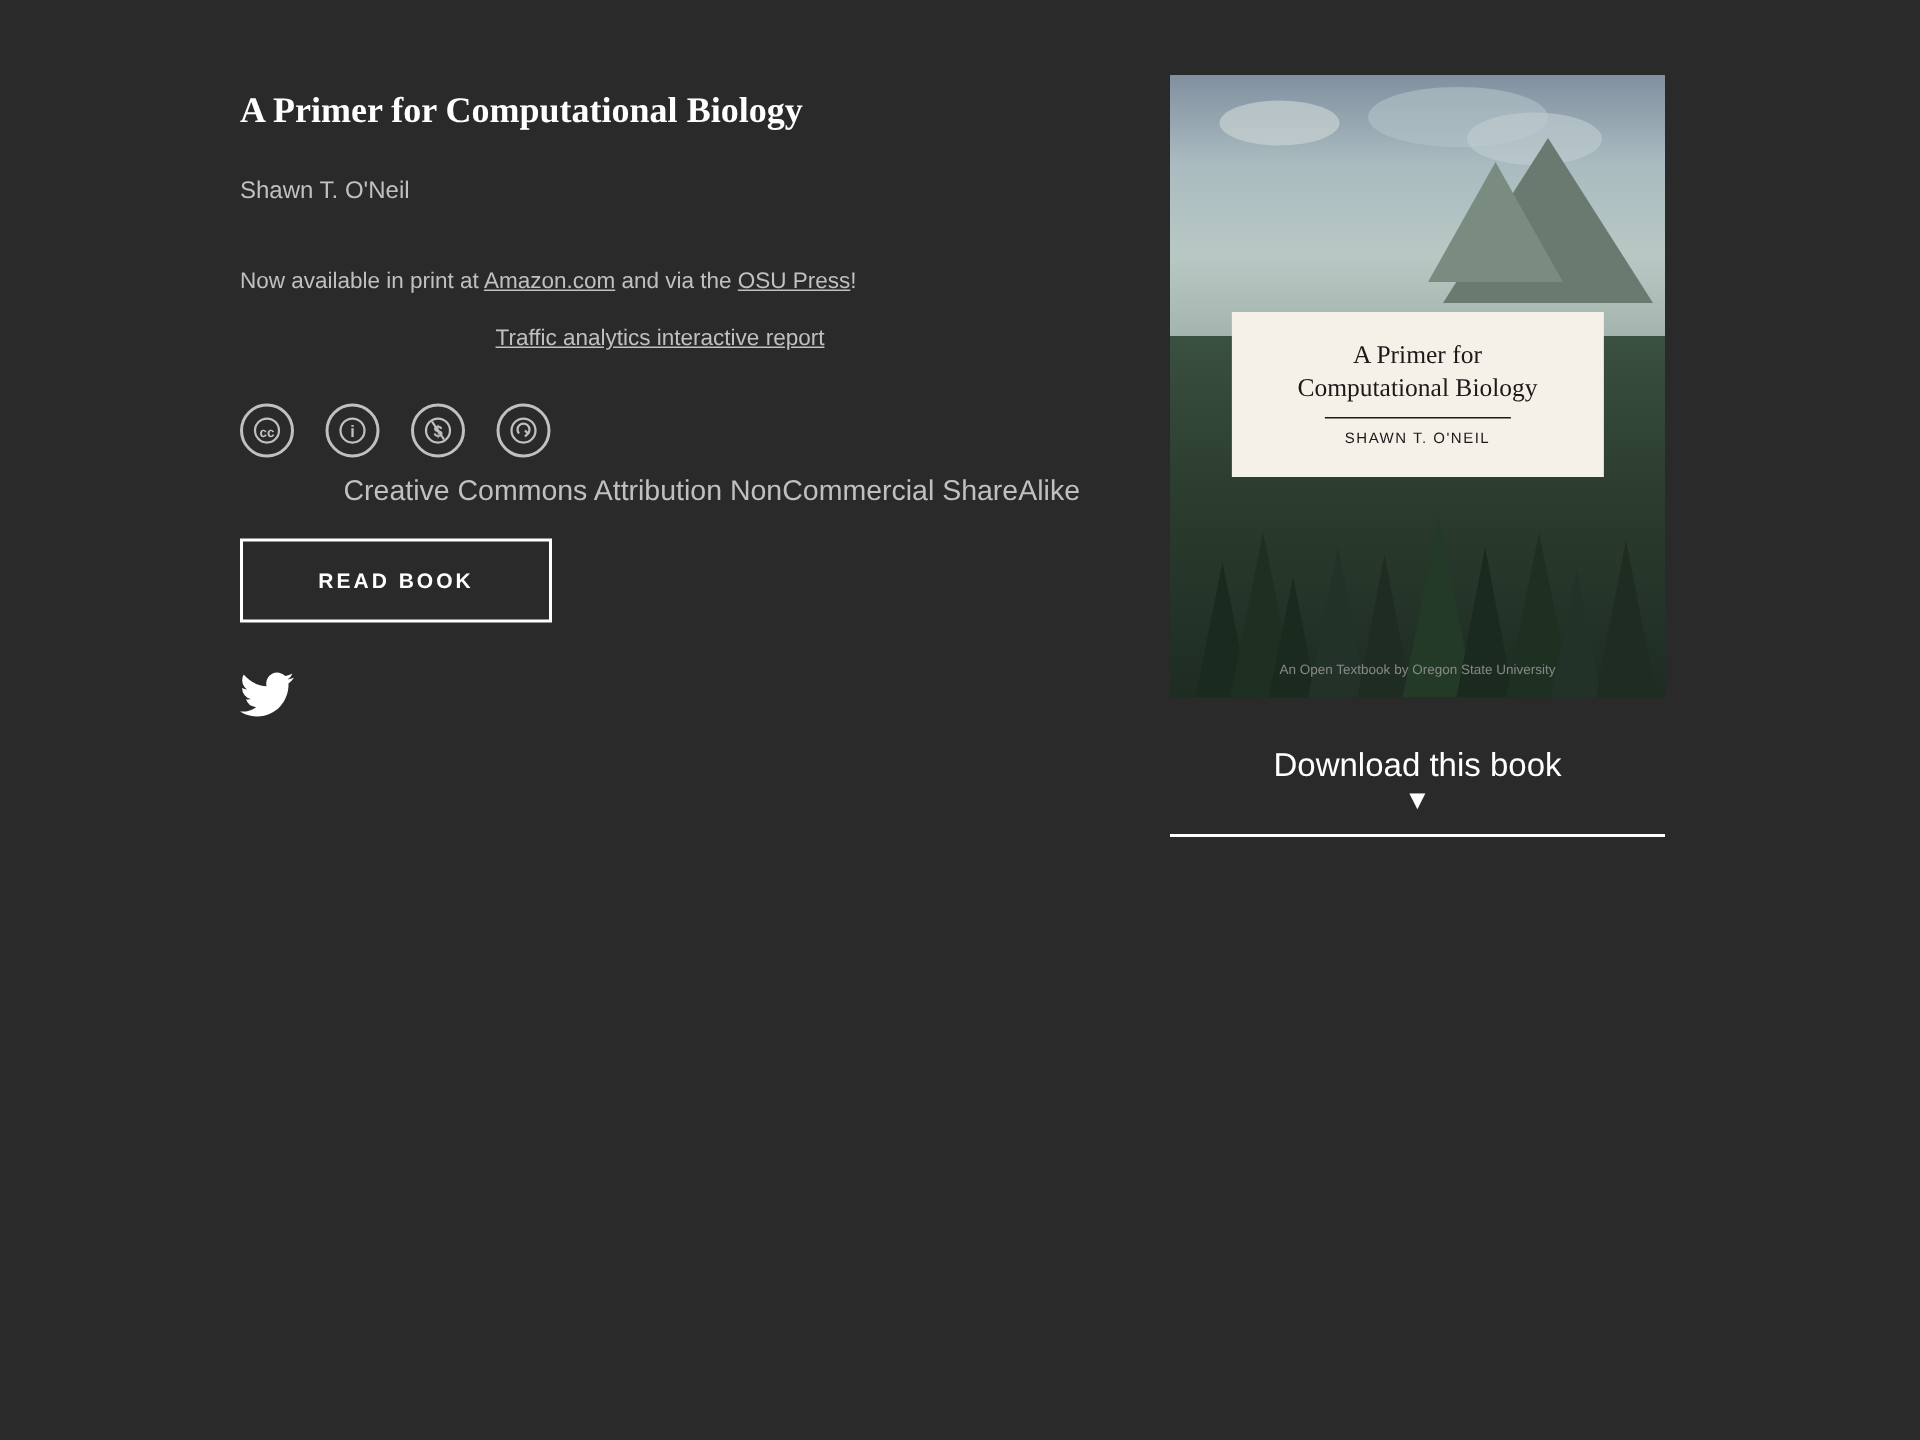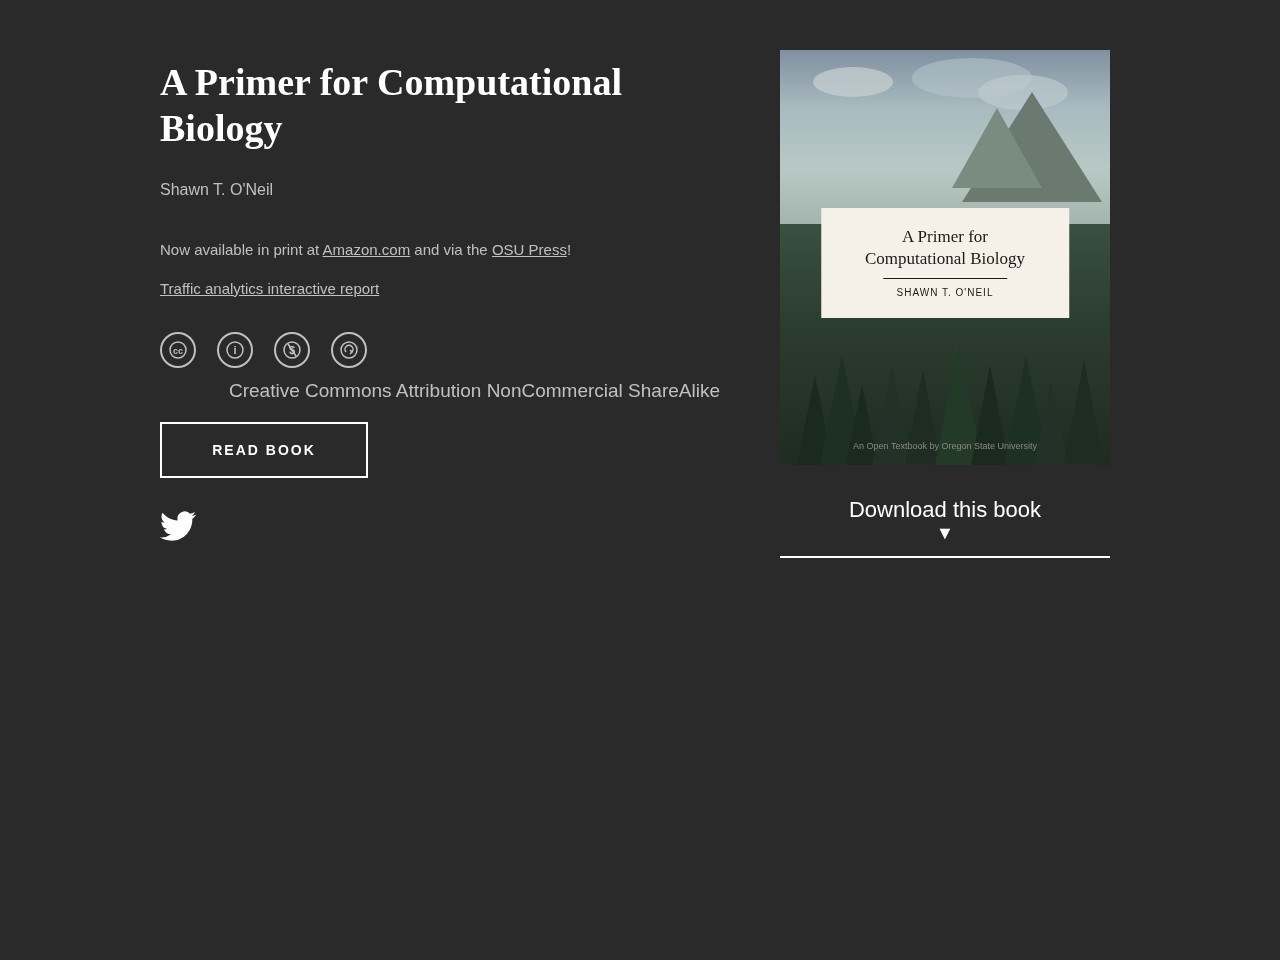--- a/index.html
+++ b/index.html
@@ -30,21 +30,21 @@
     }
 
     .right-panel {
       flex: 0 0 340px;
       display: flex;
       flex-direction: column;
       align-items: flex-start;
     }
 
     .book-title {
-      font-size: 38px;
+      font-size: 24px;
       font-weight: bold;
       color: #ffffff;
       line-height: 1.2;
       margin-bottom: 30px;
     }
 
     .book-author {
       font-size: 16px;
       color: #c0c0c0;
       margin-bottom: 40px;
@@ -70,20 +70,21 @@
     }
 
     .traffic-link {
       display: block;
       color: #c0c0c0;
       text-decoration: underline;
       font-size: 15px;
       font-family: Arial, sans-serif;
       margin-bottom: 35px;
       cursor: pointer;
+      text-align: center;
     }
 
     .license-icons {
       display: flex;
       flex-direction: row;
       gap: 21px;
       margin-bottom: 12px;
       align-items: center;
     }
 

